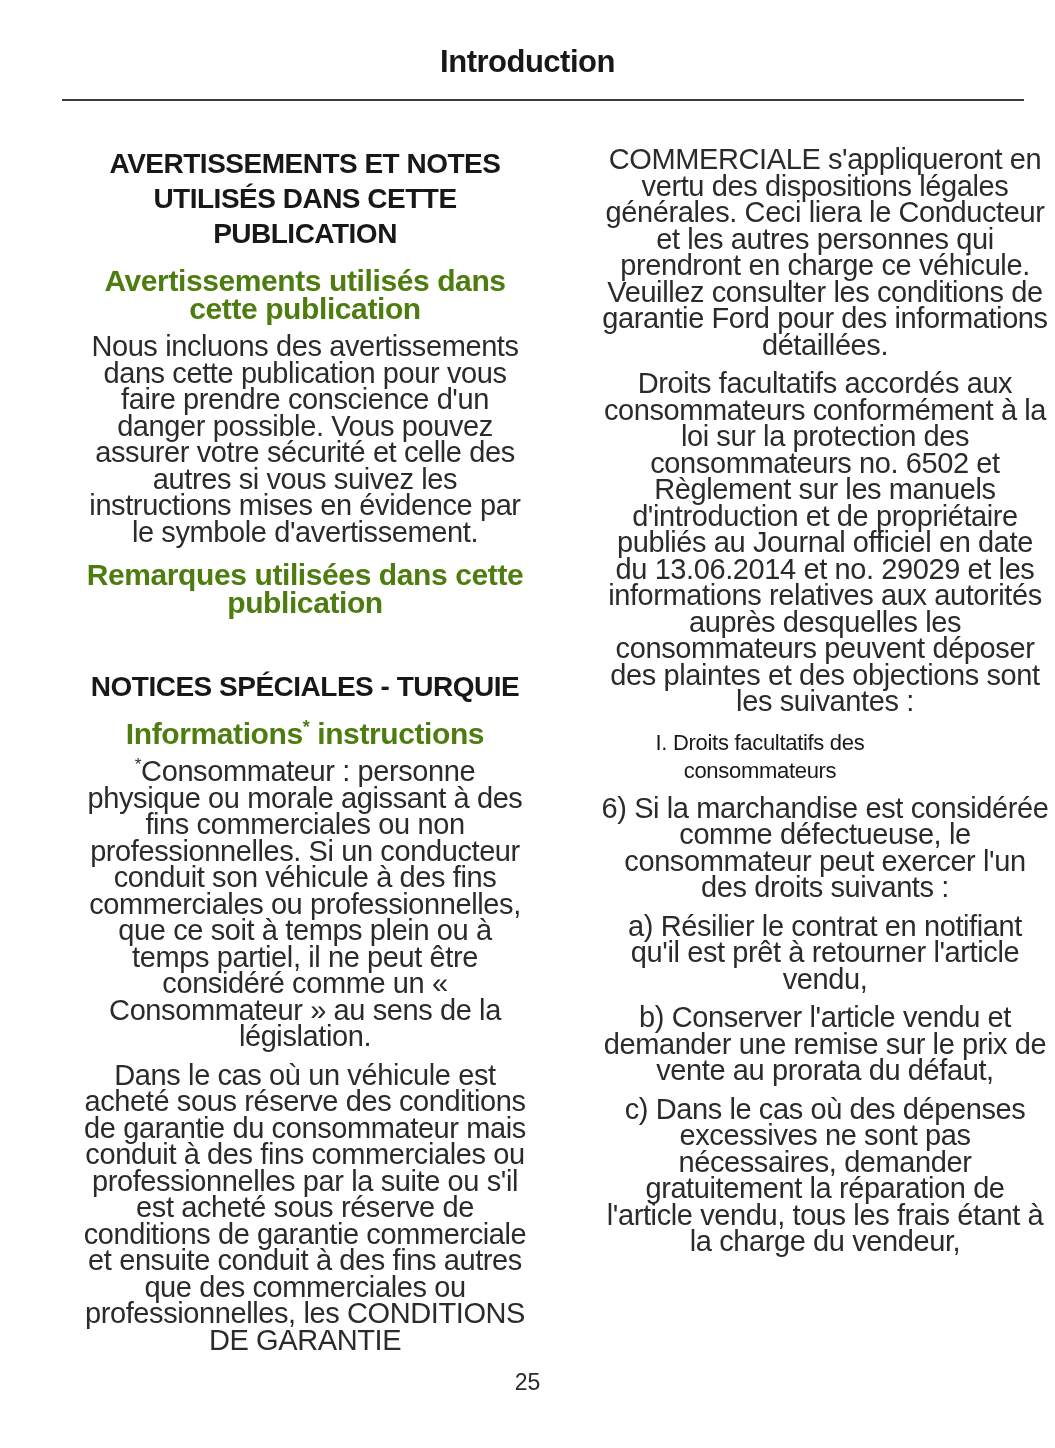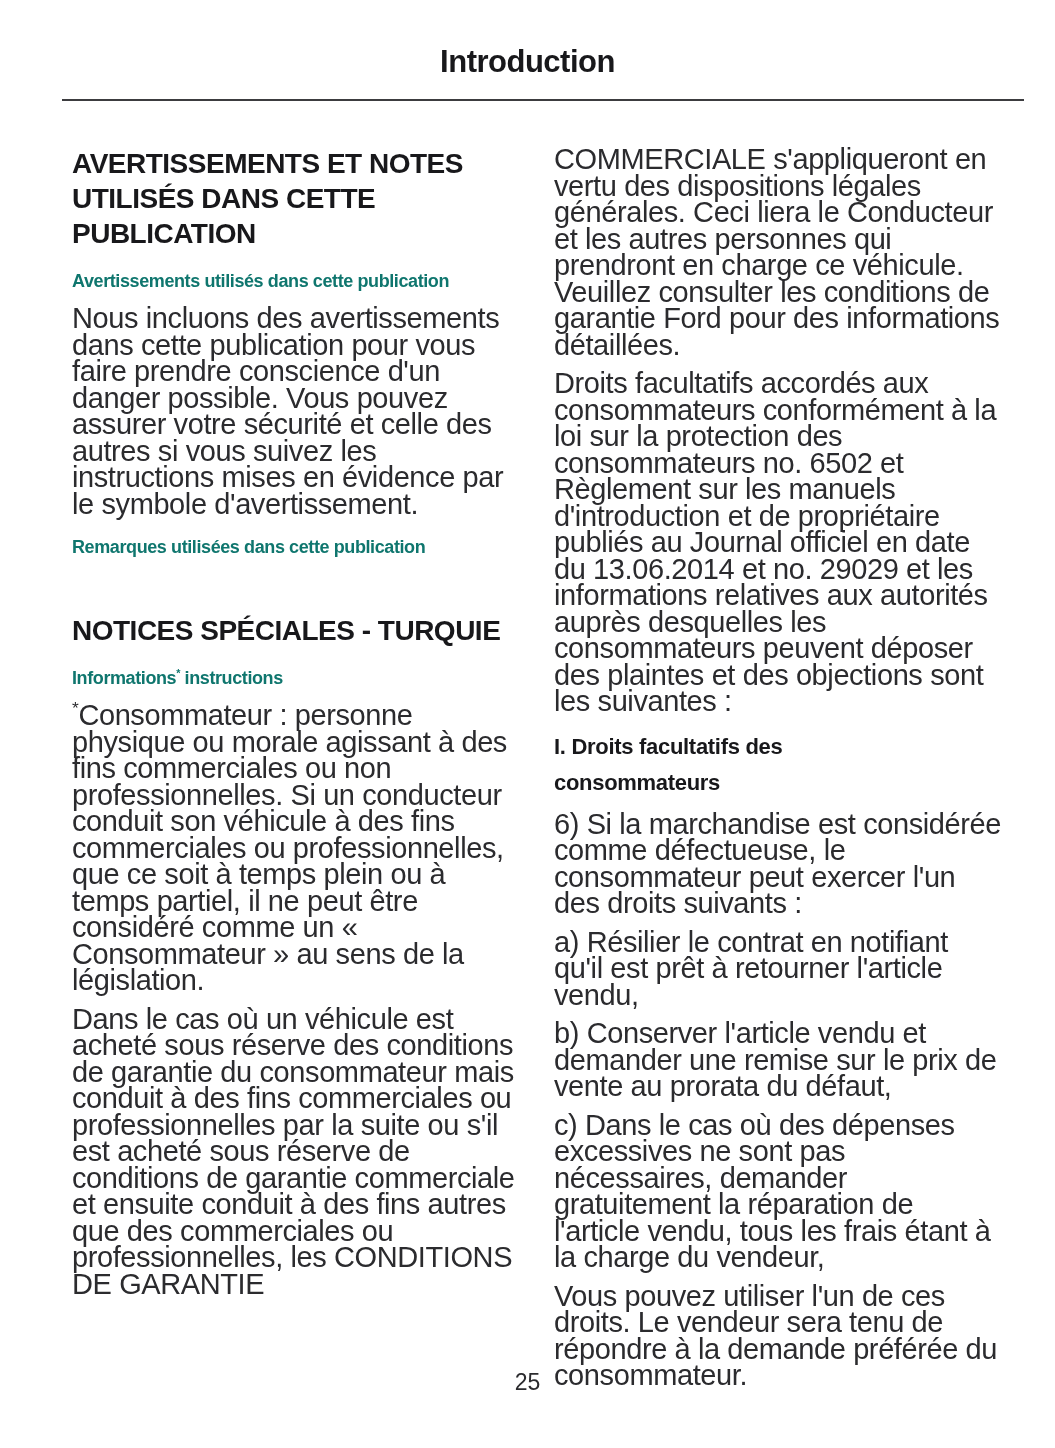--- a/index.html
+++ b/index.html
@@ -26,46 +26,47 @@
   .rule {
     position: absolute;
     top: 99px;
     left: 62px;
     width: 962px;
     border-top: 2px solid #3c3c3f;
   }
   .columns {
     position: absolute;
     top: 146px;
-    left: 72px;
+    left: 80px;
     display: flex;
-    gap: 32px;
+    gap: 70px;
+    text-align: center;
   }
   .col { width: 450px; }
   h2 {
     font-size: 28px;
     line-height: 35px;
     font-weight: 800;
     letter-spacing: -0.5px;
     color: #18181b;
     margin: 0 0 16px 0;
   }
   h2.section-gap { margin-top: 52px; }
   h3 {
-    font-size: 18px;
+    font-size: 30px;
     line-height: 28px;
     font-weight: 800;
     letter-spacing: -0.4px;
-    color: #0f766e;
+    color: #4d7c0f;
     margin: 16px 0 10px 0;
   }
   h4 {
     font-size: 22px;
-    line-height: 36px;
-    font-weight: 700;
+    line-height: 28px;
+    font-weight: 400;
     letter-spacing: -0.3px;
     color: #18181b;
     margin: 14px 0 10px 0;
     max-width: 320px;
   }
   p {
     font-size: 29px;
     line-height: 26.5px;
     letter-spacing: -0.4px;
     color: #2b2b2e;
@@ -117,20 +118,19 @@
       <p>COMMERCIALE s'appliqueront en vertu des dispositions légales générales. Ceci liera le Conducteur et les autres personnes qui prendront en charge ce véhicule. Veuillez consulter les conditions de garantie Ford pour des informations détaillées.</p>
 
       <p>Droits facultatifs accordés aux consommateurs conformément à la loi sur la protection des consommateurs no. 6502 et Règlement sur les manuels d'introduction et de propriétaire publiés au Journal officiel en date du 13.06.2014 et no. 29029 et les informations relatives aux autorités auprès desquelles les consommateurs peuvent déposer des plaintes et des objections sont les suivantes :</p>
 
       <h4>I. Droits facultatifs des consommateurs</h4>
 
       <p>6) Si la marchandise est considérée comme défectueuse, le consommateur peut exercer l'un des droits suivants :</p>
       <p>a) Résilier le contrat en notifiant qu'il est prêt à retourner l'article vendu,</p>
       <p>b) Conserver l'article vendu et demander une remise sur le prix de vente au prorata du défaut,</p>
       <p>c) Dans le cas où des dépenses excessives ne sont pas nécessaires, demander gratuitement la réparation de l'article vendu, tous les frais étant à la charge du vendeur,</p>
-      <p>Vous pouvez utiliser l'un de ces droits. Le vendeur sera tenu de répondre à la demande préférée du consommateur.</p>
     </div>
 
   </div>
 
   <div class="page-number">25</div>
 
 </div>
 
 </body></html>

